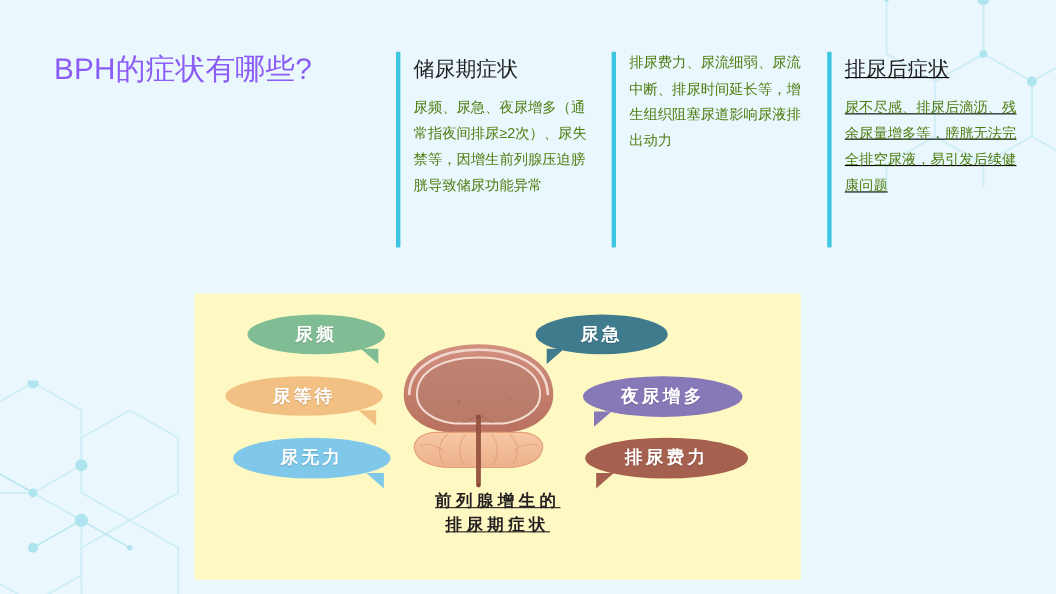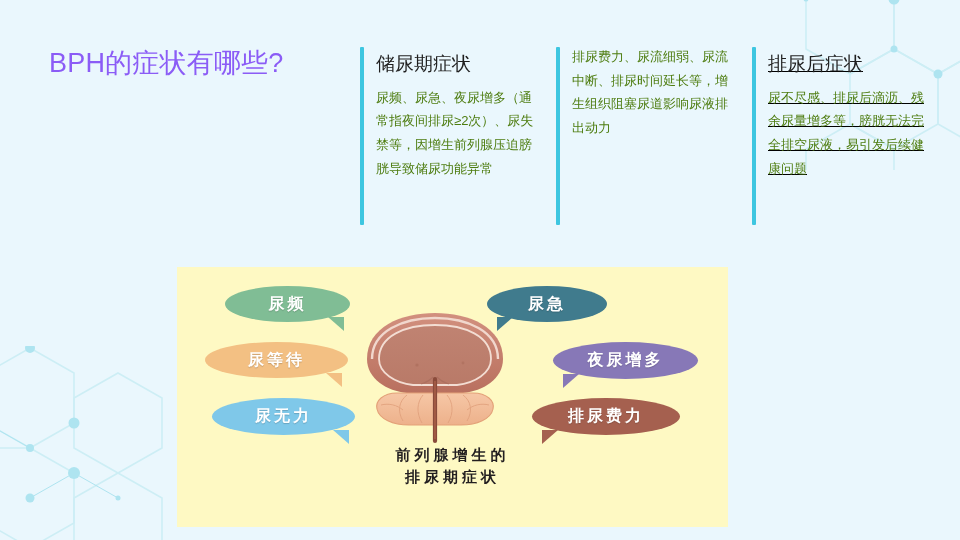--- a/index.html
+++ b/index.html
@@ -124,36 +124,37 @@
   .tail-bl {
     left: 10px; bottom: -9px;
     border-right: 16px solid transparent;
     border-top: 14px solid currentColor;
   }
 
   #b-niaopin   { left: 48px;  top: 19px;  width: 125px; height: 36px; background: #80bd95; }
   #b-niaodengdai { left: 28px; top: 75px; width: 143px; height: 36px; background: #f3c083; }
   #b-niaowuli  { left: 35px;  top: 131px; width: 143px; height: 37px; background: #7fc8e9; }
   #b-niaoji    { left: 310px; top: 19px;  width: 120px; height: 36px; background: #407b8d; }
-  #b-yeniao    { left: 376px; top: 75px;  width: 145px; height: 37px; background: #8778b7; }
+  #b-yeniao    { left: 353px; top: 75px;  width: 145px; height: 37px; background: #8778b7; }
   #b-buJin     { left: 355px; top: 131px; width: 148px; height: 37px; background: #a5604f; }
 
   
   #figure-caption {
     position: absolute;
     left: 0;
     right: 0;
     top: 178px;
     text-align: center;
     font-size: 15px;
     font-weight: bold;
     color: #231f20;
     letter-spacing: 4px;
     line-height: 1.45;
     font-family: "DejaVu Sans", "Liberation Sans", sans-serif;
+    text-decoration: underline;
   }
   #figure-caption span { display: block; }
 
   
   #anatomy {
     position: absolute;
     left: 168px;
     top: 40px;
     width: 180px;
     height: 140px;

